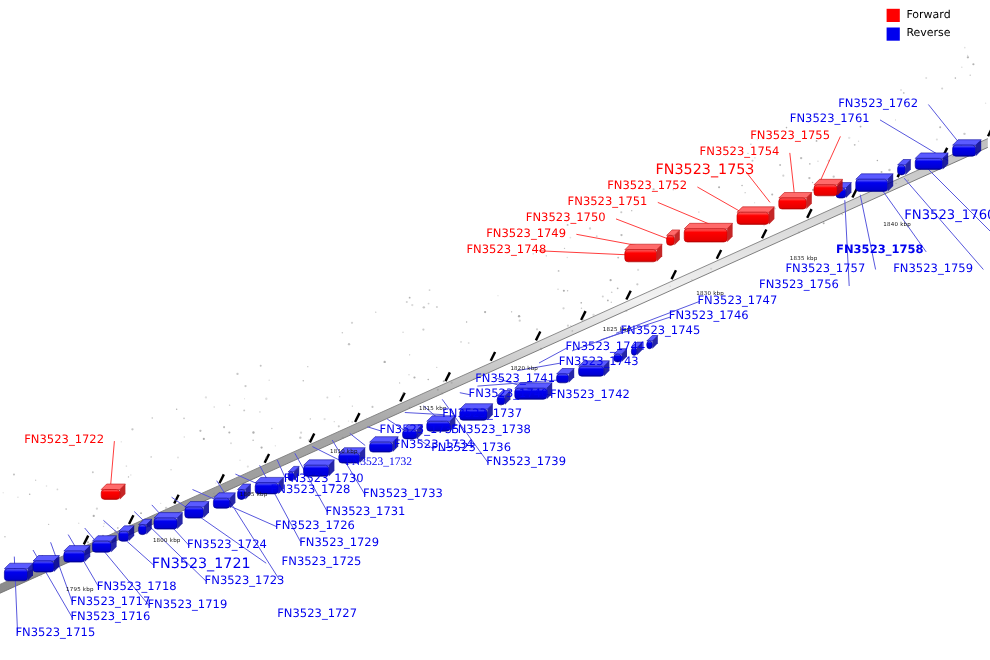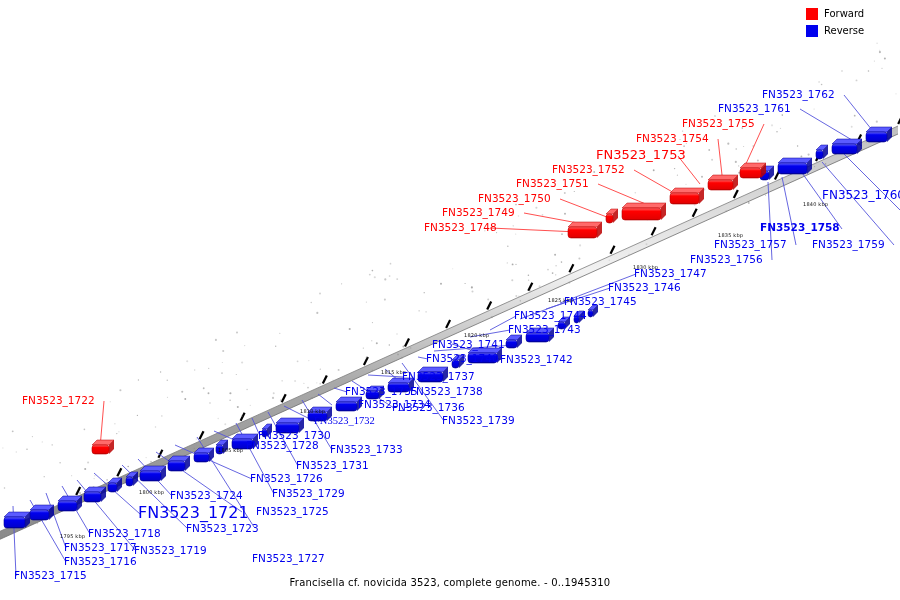--- a/index.html
+++ b/index.html
@@ -559,21 +559,21 @@
       <div style="position: absolute; left: 718px; top: 232px; font-size: 5px; color: rgb(17, 17, 17); white-space: nowrap; letter-spacing: 0.2px;">1835 kbp</div>
       <div style="position: absolute; left: 803px; top: 201px; font-size: 5px; color: rgb(17, 17, 17); white-space: nowrap; letter-spacing: 0.2px;">1840 kbp</div>
     </div>
 
   <div id="feature-labels">
       <div style="position: absolute; left: 14px; top: 569px; font-size: 10.5px; white-space: nowrap; line-height: 12px; color: rgb(0, 0, 238);">FN3523_1715</div>
       <div style="position: absolute; left: 64px; top: 555px; font-size: 10.5px; white-space: nowrap; line-height: 12px; color: rgb(0, 0, 238);">FN3523_1716</div>
       <div style="position: absolute; left: 64px; top: 541px; font-size: 10.5px; white-space: nowrap; line-height: 12px; color: rgb(0, 0, 238);">FN3523_1717</div>
       <div style="position: absolute; left: 88px; top: 527px; font-size: 10.5px; white-space: nowrap; line-height: 12px; color: rgb(0, 0, 238);">FN3523_1718</div>
       <div style="position: absolute; left: 134px; top: 544px; font-size: 10.5px; white-space: nowrap; line-height: 12px; color: rgb(0, 0, 238);">FN3523_1719</div>
-      <div style="position: absolute; left: 138px; top: 507px; font-size: 16px; white-space: nowrap; line-height: 12px; color: rgb(0, 0, 238);">FN3523_1721</div>
+      <div style="position: absolute; left: 138px; top: 507px; font-size: 13px; white-space: nowrap; line-height: 12px; color: rgb(0, 0, 238);">FN3523_1721</div>
       <div style="position: absolute; left: 22px; top: 394px; font-size: 10.5px; white-space: nowrap; line-height: 12px; color: rgb(255, 0, 0);">FN3523_1722</div>
       <div style="position: absolute; left: 186px; top: 522px; font-size: 10.5px; white-space: nowrap; line-height: 12px; color: rgb(0, 0, 238);">FN3523_1723</div>
       <div style="position: absolute; left: 170px; top: 489px; font-size: 10.5px; white-space: nowrap; line-height: 12px; color: rgb(0, 0, 238);">FN3523_1724</div>
       <div style="position: absolute; left: 256px; top: 505px; font-size: 10.5px; white-space: nowrap; line-height: 12px; color: rgb(0, 0, 238);">FN3523_1725</div>
       <div style="position: absolute; left: 250px; top: 472px; font-size: 10.5px; white-space: nowrap; line-height: 12px; color: rgb(0, 0, 238);">FN3523_1726</div>
       <div style="position: absolute; left: 252px; top: 520px; font-size: 10.5px; white-space: nowrap; line-height: 12px; color: rgb(0, 0, 238); margin-top: 32px;">FN3523_1727</div>
       <div style="position: absolute; left: 246px; top: 439px; font-size: 10.5px; white-space: nowrap; line-height: 12px; color: rgb(0, 0, 238);">FN3523_1728</div>
       <div style="position: absolute; left: 272px; top: 487px; font-size: 10.5px; white-space: nowrap; line-height: 12px; color: rgb(0, 0, 238);">FN3523_1729</div>
       <div style="position: absolute; left: 258px; top: 429px; font-size: 10.5px; white-space: nowrap; line-height: 12px; color: rgb(0, 0, 238);">FN3523_1730</div>
       <div style="position: absolute; left: 296px; top: 459px; font-size: 10.5px; white-space: nowrap; line-height: 12px; color: rgb(0, 0, 238);">FN3523_1731</div>
@@ -614,15 +614,14 @@
     <div class="legend-row">
       <span class="legend-swatch" style="background: rgb(255, 0, 0);"></span>
       <span class="legend-text">Forward</span>
     </div>
     <div class="legend-row">
       <span class="legend-swatch" style="background: rgb(0, 0, 238);"></span>
       <span class="legend-text">Reverse</span>
     </div>
   </div>
 
-  <div id="caption">Francisella cf. novicida 3523, complete genome. - 0..1945310</div>
 
 </div>
 
 </body></html>

